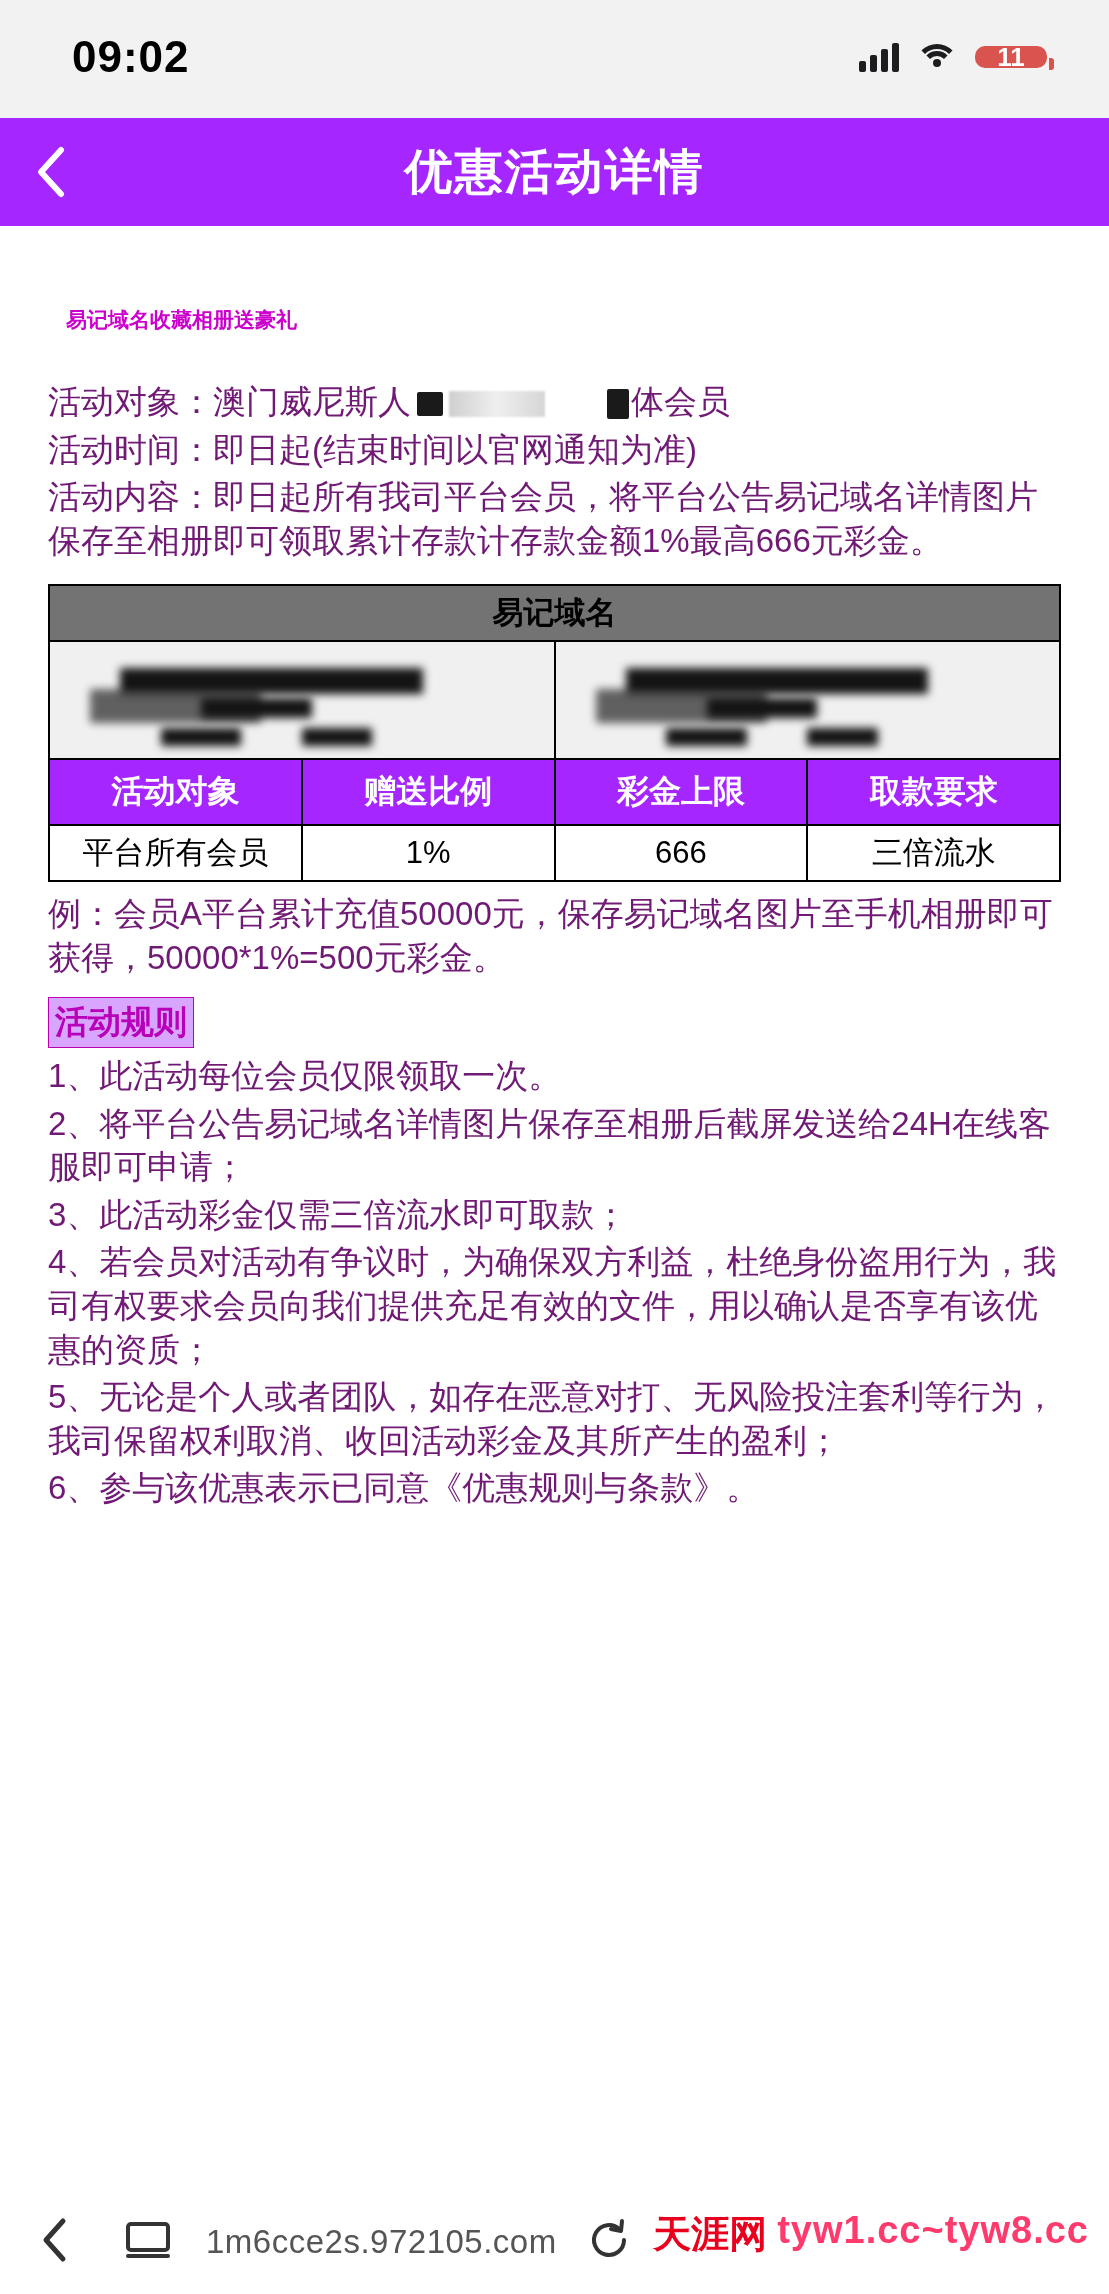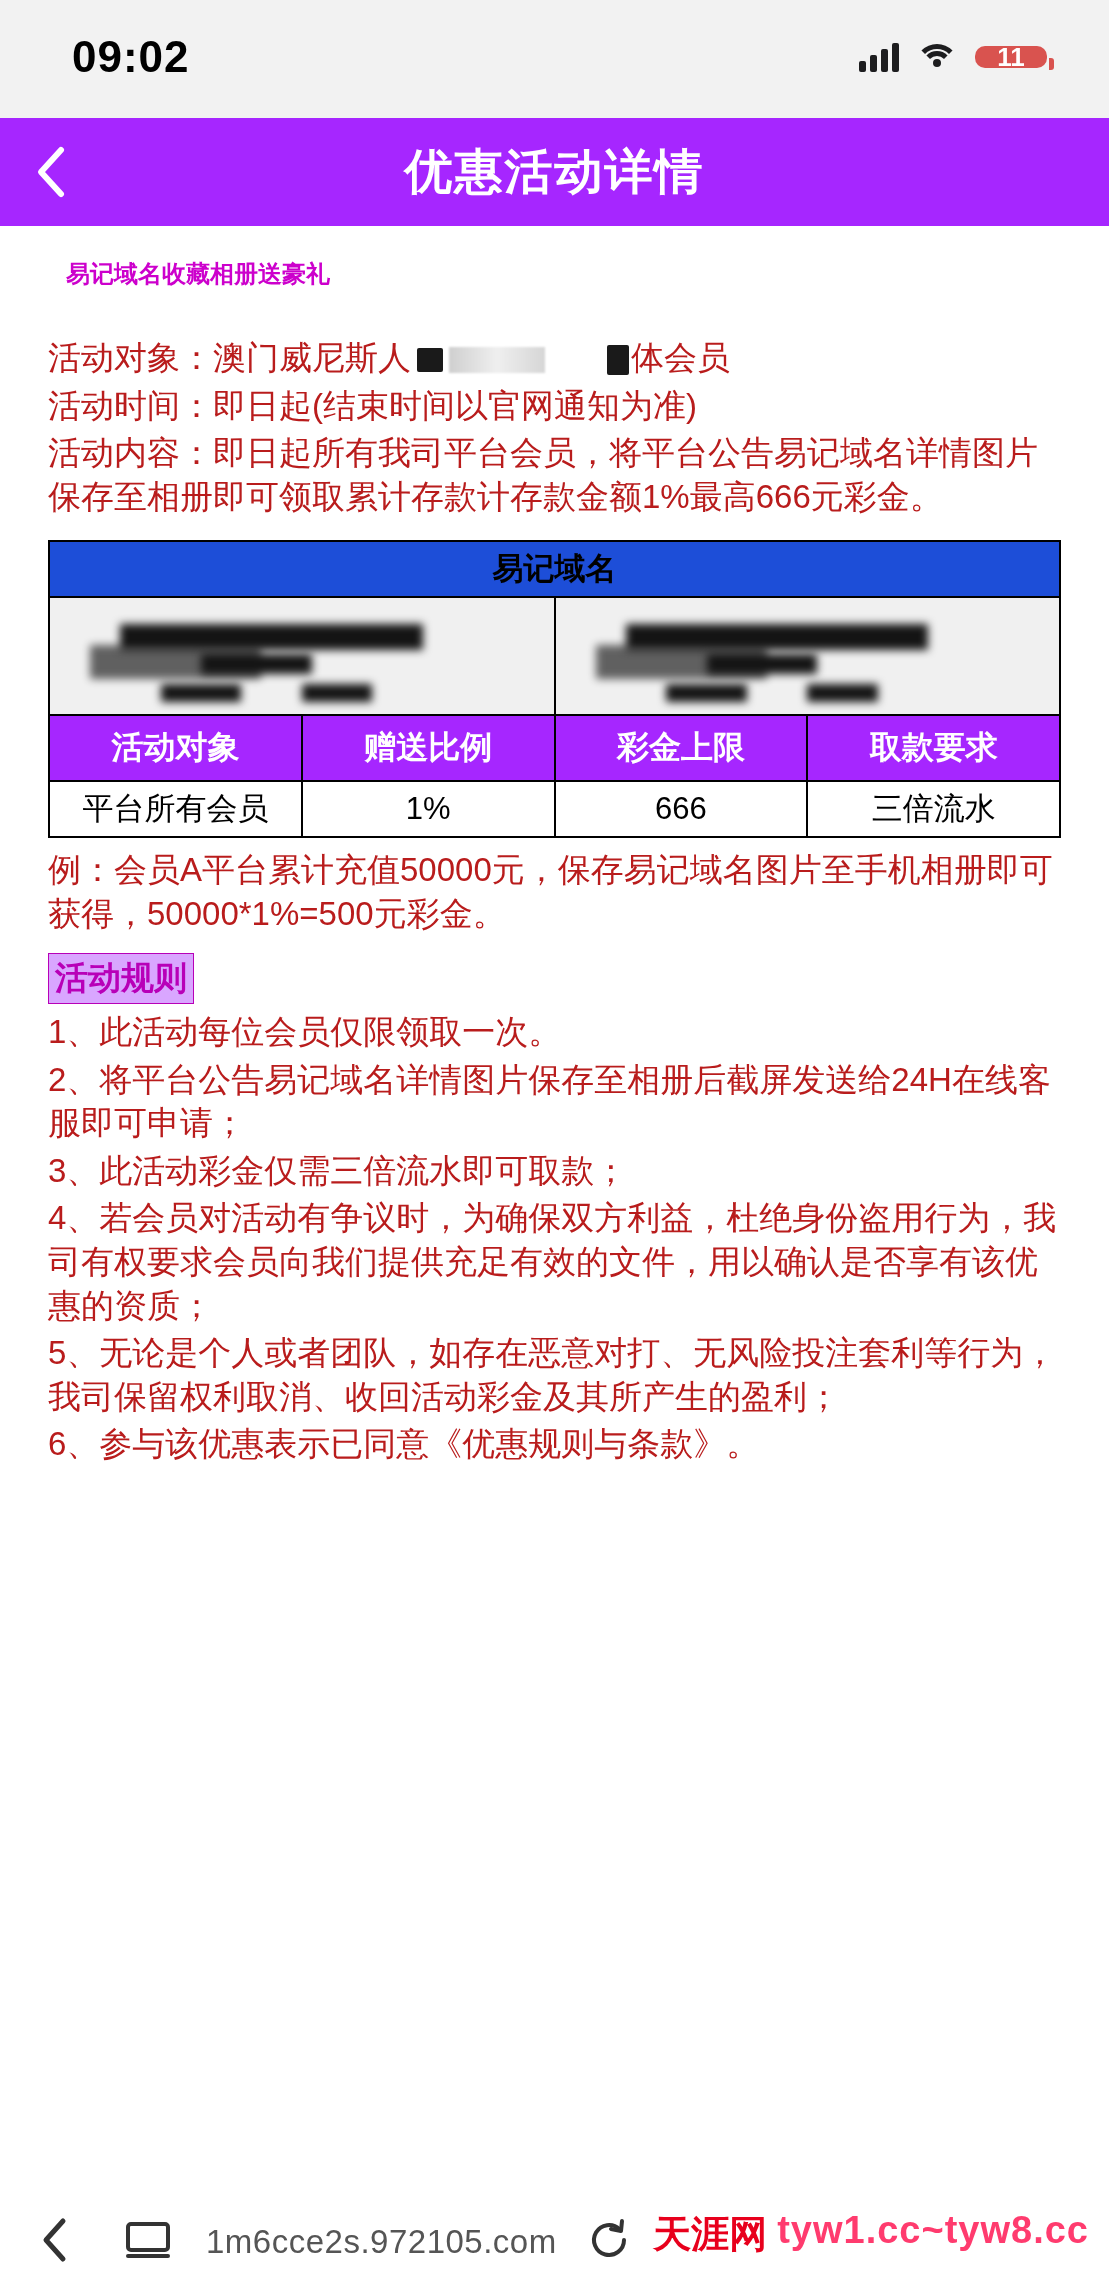--- a/index.html
+++ b/index.html
@@ -123,27 +123,27 @@
     pointer-events: none;
   }
 
   
   .content {
     padding: 0 48px;
     box-sizing: border-box;
   }
   .promo-title {
     color: #cc00cc;
-    font-size: 24px;
-    font-weight: 700;
-    margin: 32px 0 46px 18px;
+    font-size: 21px;
+    font-weight: 700;
+    margin: 80px 0 46px 18px;
   }
   .para {
     font-size: 33px;
-    color: #b91c1c;
+    color: #701a75;
     line-height: 1.32;
     margin: 0 0 4px 0;
   }
 
   .redact {
     display: inline-block;
     background: #1a1a1a;
     vertical-align: middle;
     border-radius: 2px;
   }
@@ -165,21 +165,21 @@
     table-layout: fixed;
   }
   .domain-table td, .domain-table th {
     border: 2px solid #000;
     text-align: center;
     font-size: 31px;
     color: #000;
     padding: 6px 2px;
   }
   .th-purple {
-    background: #1d4ed8;
+    background: #737373;
     color: #fff;
     font-weight: 700;
     font-size: 33px;
     padding: 10px 0;
   }
   .blur-cell {
     height: 104px;
     background: #f0f0f0;
     position: relative;
     overflow: hidden;

